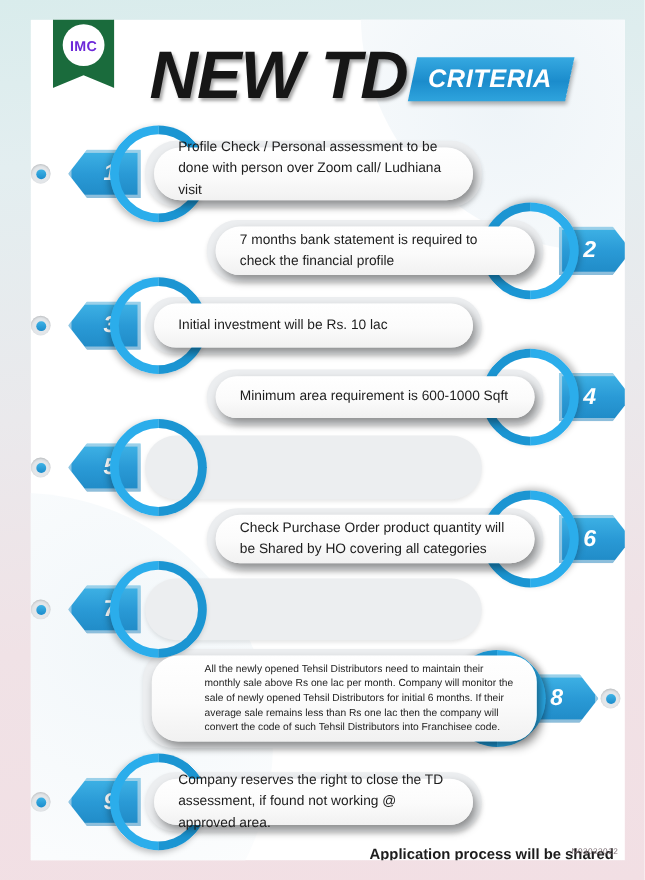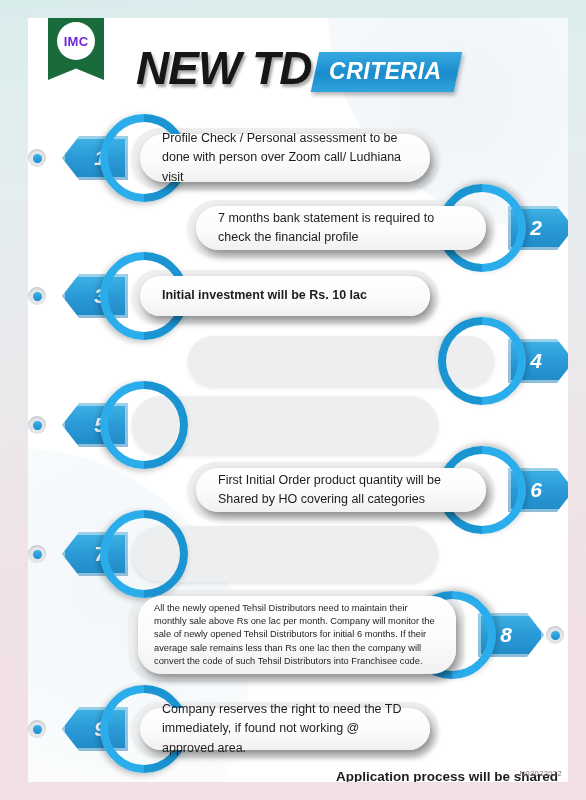--- a/index.html
+++ b/index.html
@@ -30,21 +30,21 @@
     position:absolute;left:50%;top:33px;transform:translate(-50%,-50%);
     width:38px;height:38px;border-radius:50%;background:#fff;
     display:flex;align-items:center;justify-content:center;
   }
   .logo .disc span{
     color:#6d28d9;font-weight:bold;font-size:13px;letter-spacing:.3px;
     font-family:"Liberation Sans", sans-serif;
   }
   .title-wrap{position:absolute;left:108px;top:18px;height:64px;display:flex;align-items:center;}
   .title-main{
-    font-size:46px;font-weight:bold;font-style:italic;color:#161616;
+    font-size:61px;font-weight:bold;font-style:italic;color:#161616;
     letter-spacing:-1px;line-height:1;
     text-shadow:2px 3px 3px rgba(0,0,0,.35);
     font-family:"Liberation Sans", sans-serif;
   }
   .title-badge{
     margin-left:4px;position:relative;top:4px;
     background:linear-gradient(180deg,#36a9e1 0%,#1b8ccc 55%,#2fa4dd 100%);
     color:#fff;font-size:23px;font-weight:bold;font-style:italic;
     padding:6px 16px 7px 14px;letter-spacing:.5px;
     transform:skewX(-12deg);
@@ -150,21 +150,21 @@
       <div class="row" style="top: 110px; height: 60px;">
         <div class="frame" style="left: 104px; width: 306px;"></div>
         <div class="ring left" style="top: -14px; left: 72px;"></div>
         <div class="tag left" style="top: 8px; left: 34px;">
           <span>1</span>
           <div class="outline"></div>
         </div>
         <div class="bullet" style="top: 21px; left: 0px;">
           <i></i>
         </div>
-        <div class="box" style="left: 112px; width: 290px;">
+        <div class="box" style="left: 112px; width: 290px; align-items: flex-end;">
           <p>Profile Check / Personal assessment to be done with person over Zoom call/ Ludhiana visit</p>
         </div>
       </div>
       <div class="row" style="top: 182px; height: 56px;">
         <div class="frame" style="left: 160px; width: 306px;"></div>
         <div class="ring right" style="top: -16px; left: 410px;"></div>
         <div class="tag right" style="top: 6px; left: 480px;">
           <span>2</span>
           <div class="outline"></div>
         </div>
@@ -175,52 +175,55 @@
       <div class="row" style="top: 252px; height: 52px;">
         <div class="frame" style="left: 104px; width: 306px;"></div>
         <div class="ring left" style="top: -18px; left: 72px;"></div>
         <div class="tag left" style="top: 4px; left: 34px;">
           <span>3</span>
           <div class="outline"></div>
         </div>
         <div class="bullet" style="top: 17px; left: 0px;">
           <i></i>
         </div>
-        <div class="box" style="left: 112px; width: 290px; font-weight: bold;">
+        <div class="box" style="left: 112px; width: 290px;">
           <p>Initial investment will be Rs. 10 lac</p>
         </div>
       </div>
       <div class="row" style="top: 318px; height: 50px;">
         <div class="frame" style="left: 160px; width: 306px;"></div>
         <div class="ring right" style="top: -19px; left: 410px;"></div>
         <div class="tag right" style="top: 3px; left: 480px;">
           <span>4</span>
           <div class="outline"></div>
         </div>
+        <div class="box" style="left: 168px; width: 290px;">
+          <p>Minimum area requirement is 600-1000 Sqft</p>
+        </div>
       </div>
       <div class="row" style="top: 378px; height: 58px;">
         <div class="frame" style="left: 104px; width: 306px;"></div>
         <div class="ring left" style="top: -15px; left: 72px;"></div>
         <div class="tag left" style="top: 7px; left: 34px;">
           <span>5</span>
           <div class="outline"></div>
         </div>
         <div class="bullet" style="top: 20px; left: 0px;">
           <i></i>
         </div>
       </div>
       <div class="row" style="top: 444px; height: 56px;">
         <div class="frame" style="left: 160px; width: 306px;"></div>
         <div class="ring right" style="top: -16px; left: 410px;"></div>
         <div class="tag right" style="top: 6px; left: 480px;">
           <span>6</span>
           <div class="outline"></div>
         </div>
         <div class="box" style="left: 168px; width: 290px;">
-          <p>First Initial Order product quantity will be Shared by HO covering all categories</p>
+          <p>Check Purchase Order product quantity will be Shared by HO covering all categories</p>
         </div>
       </div>
       <div class="row" style="top: 508px; height: 56px;">
         <div class="frame" style="left: 104px; width: 306px;"></div>
         <div class="ring left" style="top: -16px; left: 72px;"></div>
         <div class="tag left" style="top: 6px; left: 34px;">
           <span>7</span>
           <div class="outline"></div>
         </div>
         <div class="bullet" style="top: 19px; left: 0px;">
@@ -230,35 +233,35 @@
       <div class="row" style="top: 572px; height: 90px;">
         <div class="frame" style="left: 102px; width: 334px;"></div>
         <div class="ring right" style="top: 1px; left: 380px;"></div>
         <div class="tag right" style="top: 23px; left: 450px;">
           <span>8</span>
           <div class="outline"></div>
         </div>
         <div class="bullet" style="top: 36px; left: 518px;">
           <i></i>
         </div>
-        <div class="box small" style="left: 110px; width: 318px;">
+        <div class="box small" style="left: 110px; width: 318px; padding-left: 32px;">
           <p>All the newly opened Tehsil Distributors need to maintain their monthly sale above Rs one lac per month. Company will monitor the sale of newly opened Tehsil Distributors for initial 6 months. If their average sale remains less than Rs one lac then the company will convert the code of such Tehsil Distributors into Franchisee code.</p>
         </div>
       </div>
       <div class="row" style="top: 684px; height: 54px;">
         <div class="frame" style="left: 104px; width: 306px;"></div>
         <div class="ring left" style="top: -17px; left: 72px;"></div>
         <div class="tag left" style="top: 5px; left: 34px;">
           <span>9</span>
           <div class="outline"></div>
         </div>
         <div class="bullet" style="top: 18px; left: 0px;">
           <i></i>
         </div>
         <div class="box" style="left: 112px; width: 290px;">
-          <p>Company reserves the right to need the TD immediately, if found not working @ approved area.</p>
+          <p>Company reserves the right to close the TD assessment, if found not working @ approved area.</p>
         </div>
       </div>
     </div>
 
   <div class="footer-note">Application process will be shared soon...</div>
   <div class="doc-code">N03022022</div>
 </div>
 
 </body></html>

